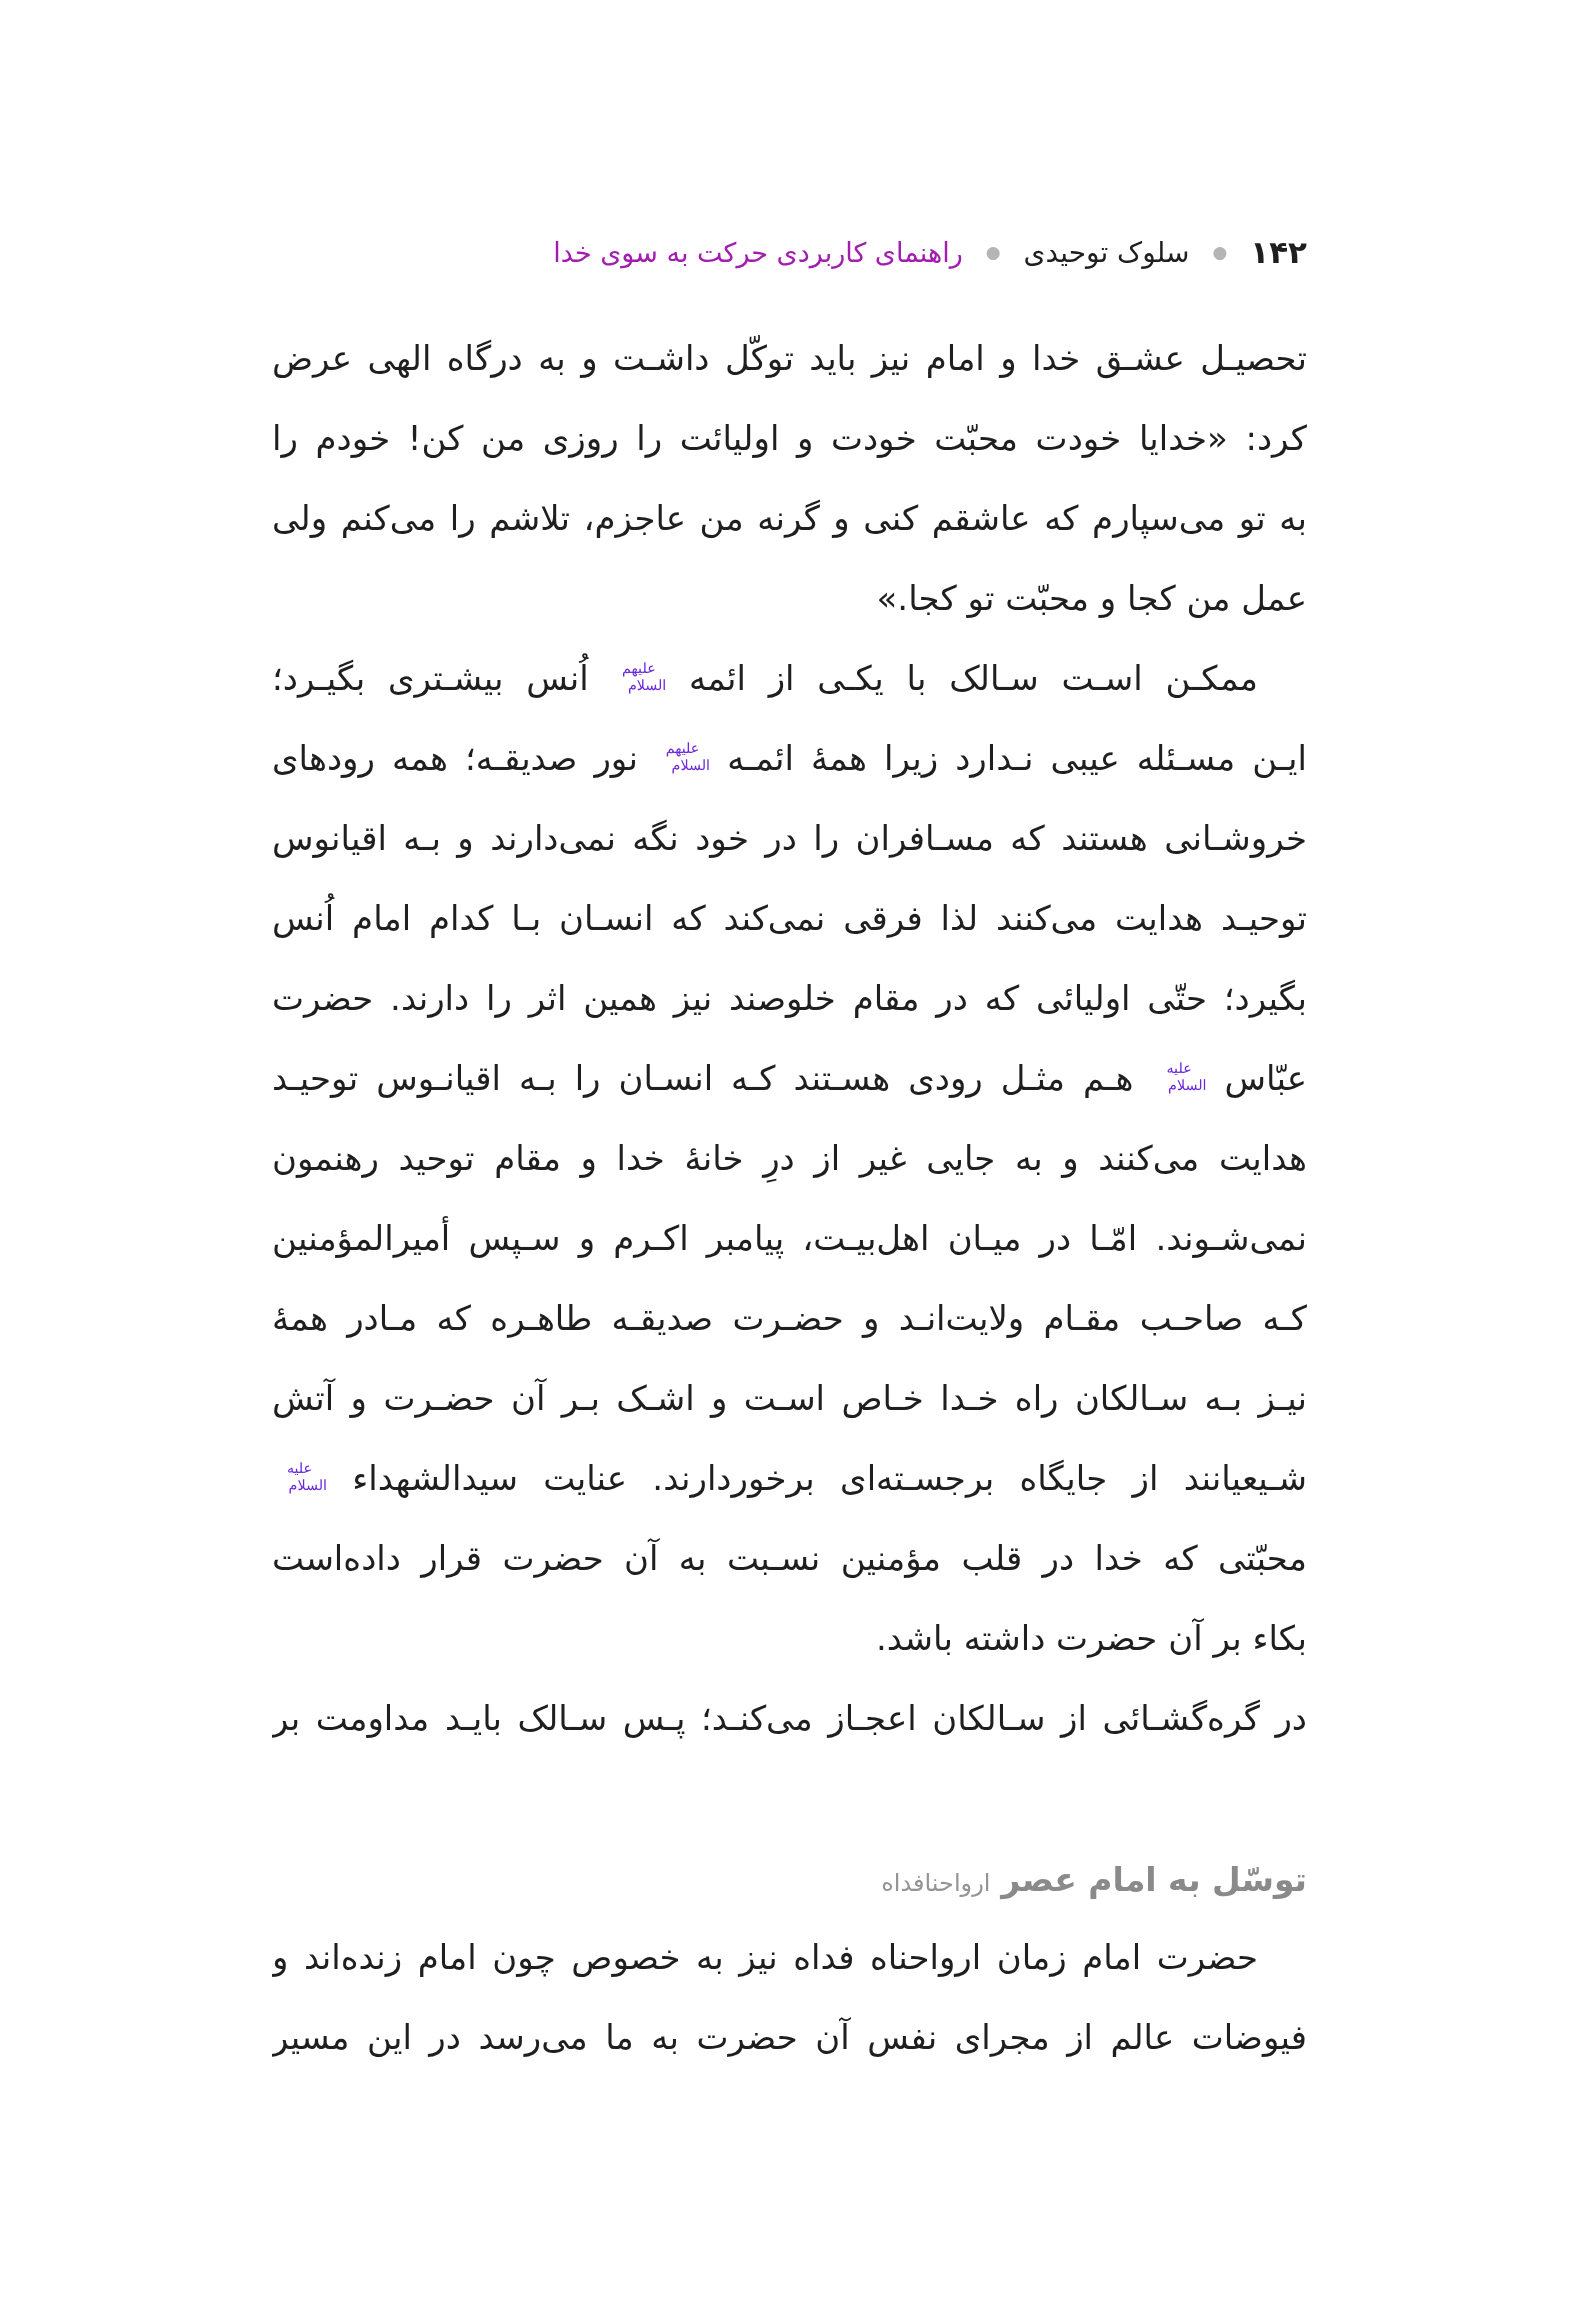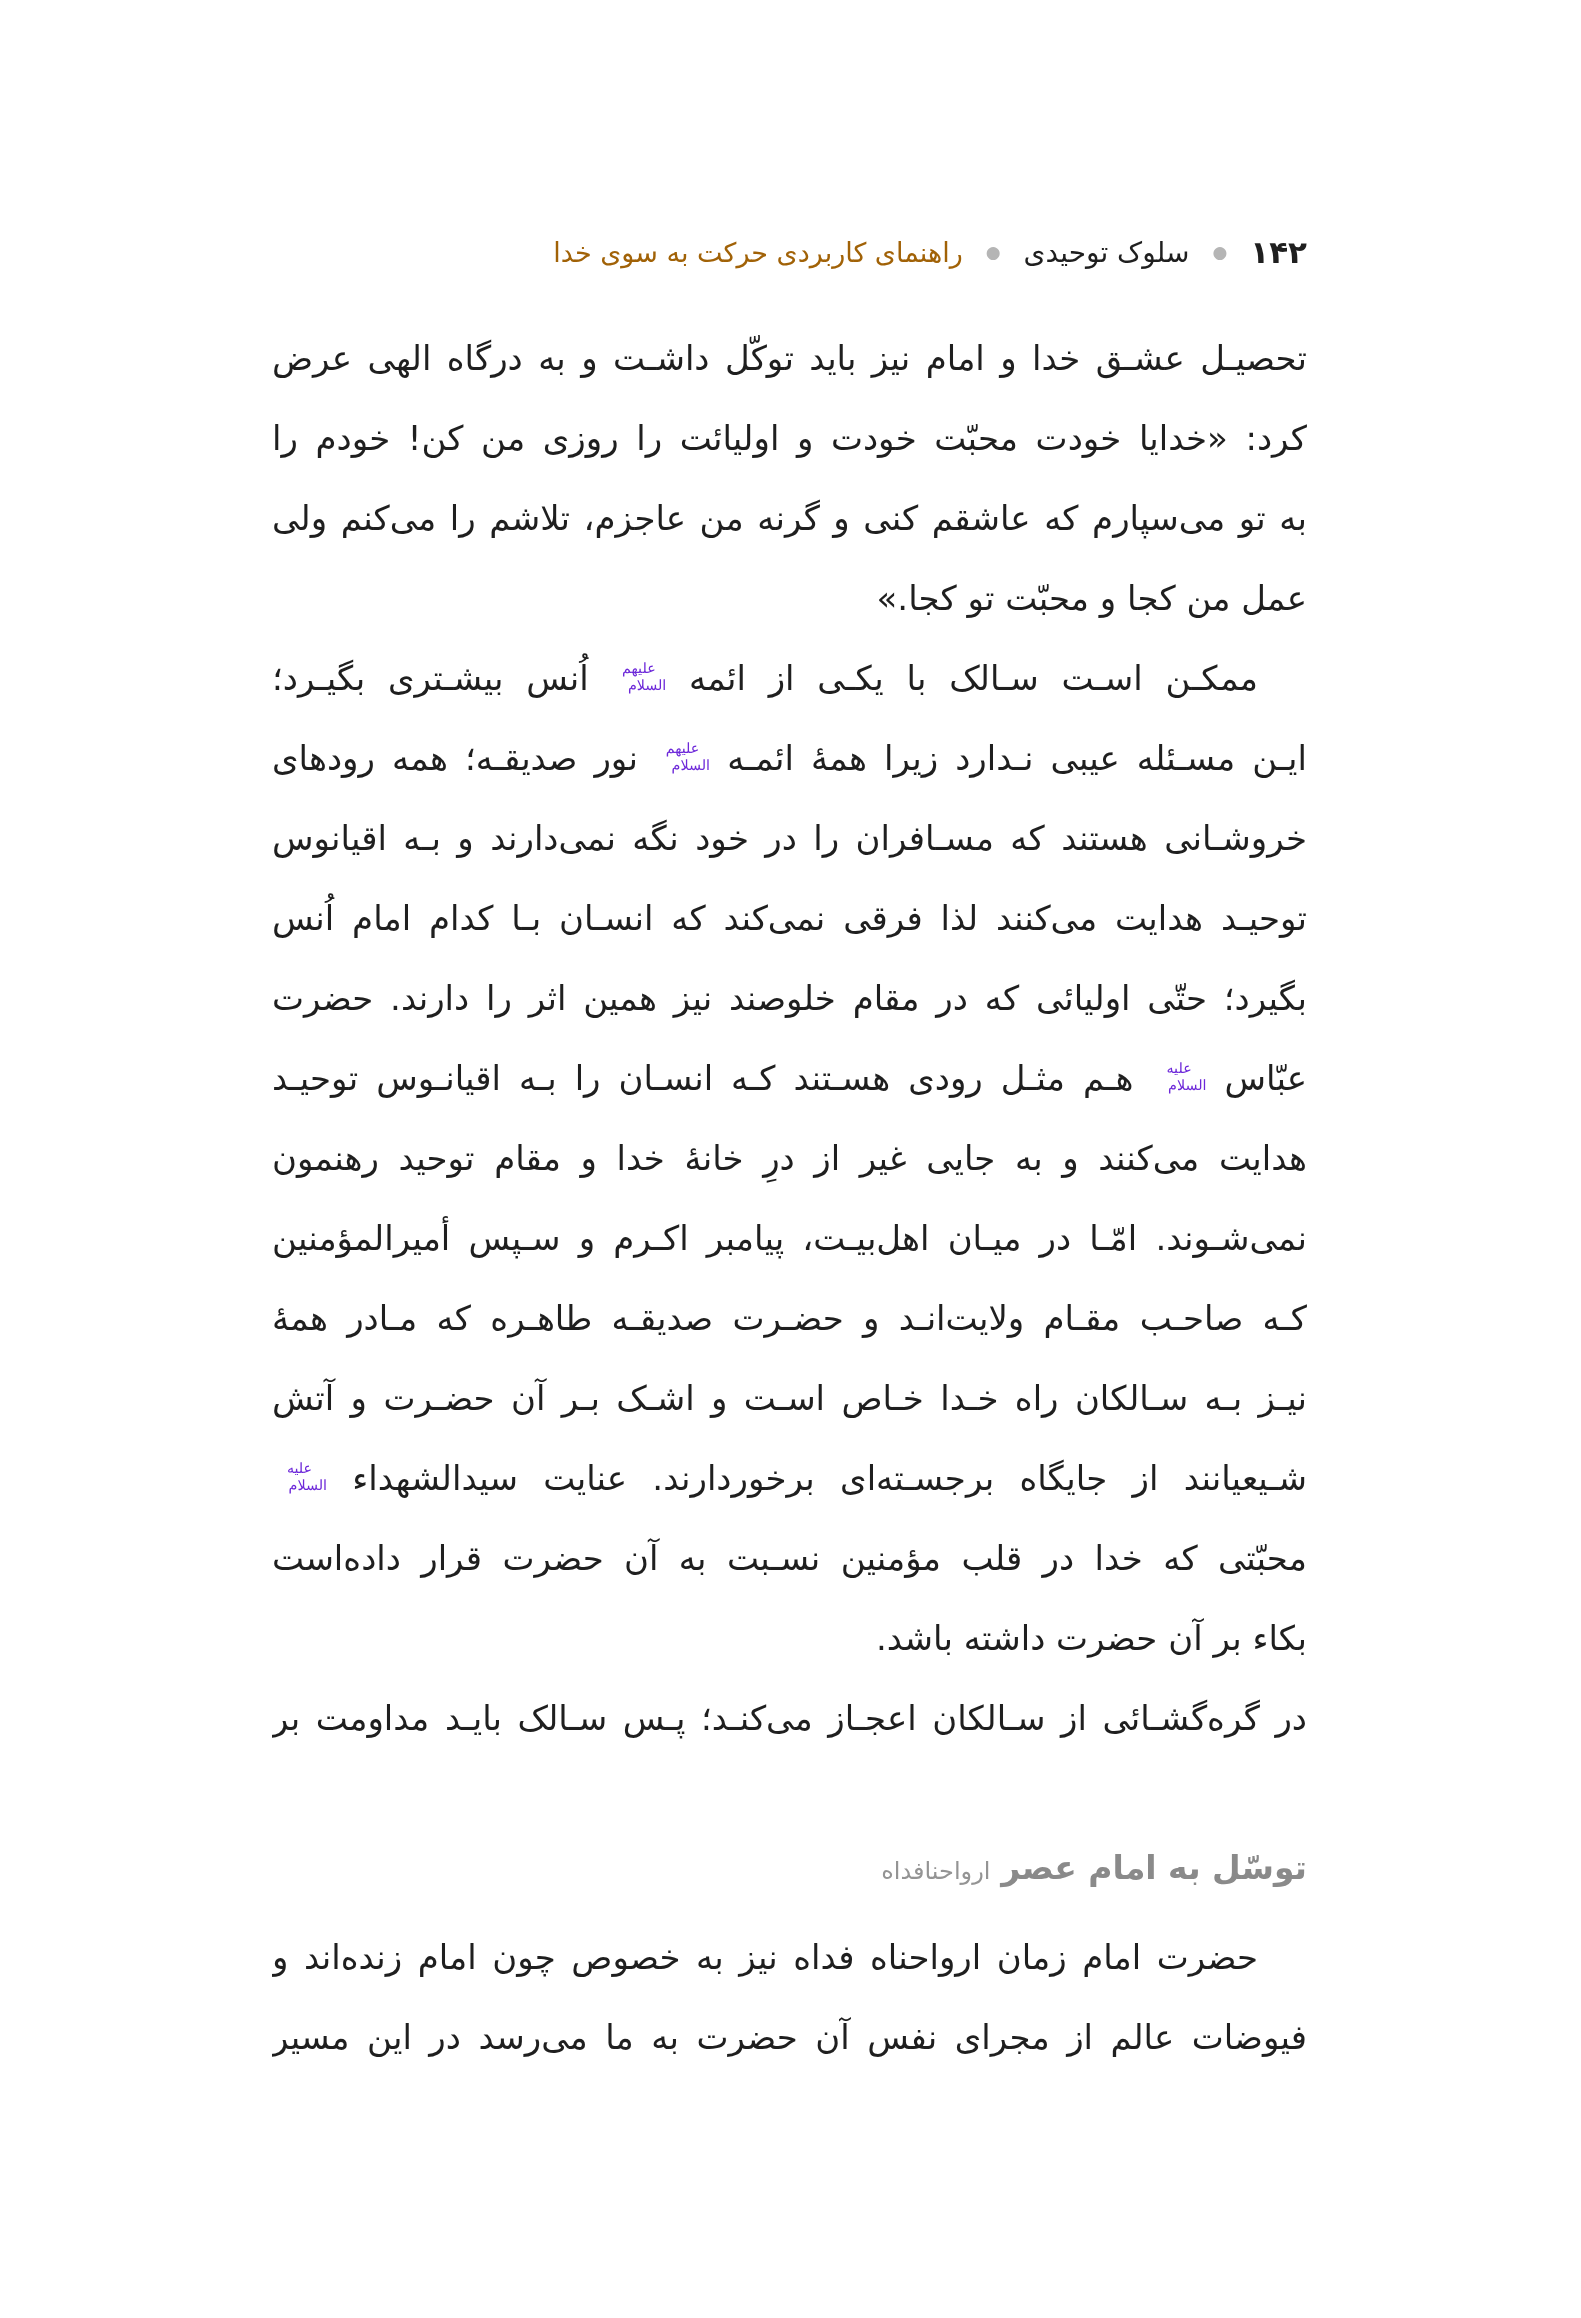--- a/index.html
+++ b/index.html
@@ -16,21 +16,21 @@
   
   .pagehead {
     position:absolute; top:225px; right:274px; left:272px;
     display:flex; align-items:center; justify-content:flex-start;
     gap:23px;
     height:54px;
   }
   .pnum  { font-weight:700; font-size:31px; letter-spacing:0.9px; }
   .dot   { color:#b5b5b5; font-size:17px; line-height:1; }
   .btitle{ font-weight:400; font-size:28px; }
-  .bsub  { font-weight:400; font-size:27px; color:#a16207; }
+  .bsub  { font-weight:400; font-size:27px; color:#a21caf; }
 
   
   .bodytext {
     position:absolute; top:318px; right:274px; left:272px;
     font-size:34px;
   }
   .line {
     height:80px; line-height:80px;
     text-align:justify; text-align-last:justify;
     overflow:hidden;
@@ -46,21 +46,21 @@
     vertical-align:middle;
     text-align:center;
     transform:translateY(-4.5px);
     color:#6d28d9;
     font-family:Liberation Serif, serif;
   }
 
   
   .secheading {
     margin-top:79px;
-    height:80px; line-height:60px;
+    height:80px; line-height:84px;
     text-align:left; text-align-last:right;
     color:#8a8a8a;
   }
   .sh-main   { font-weight:700; font-size:33px; color:#8a8a8a; }
   .sh-suffix { font-weight:400; font-size:24px; color:#949494; }
 </style>
 </head>
 <body>
 
 <div class="page">

